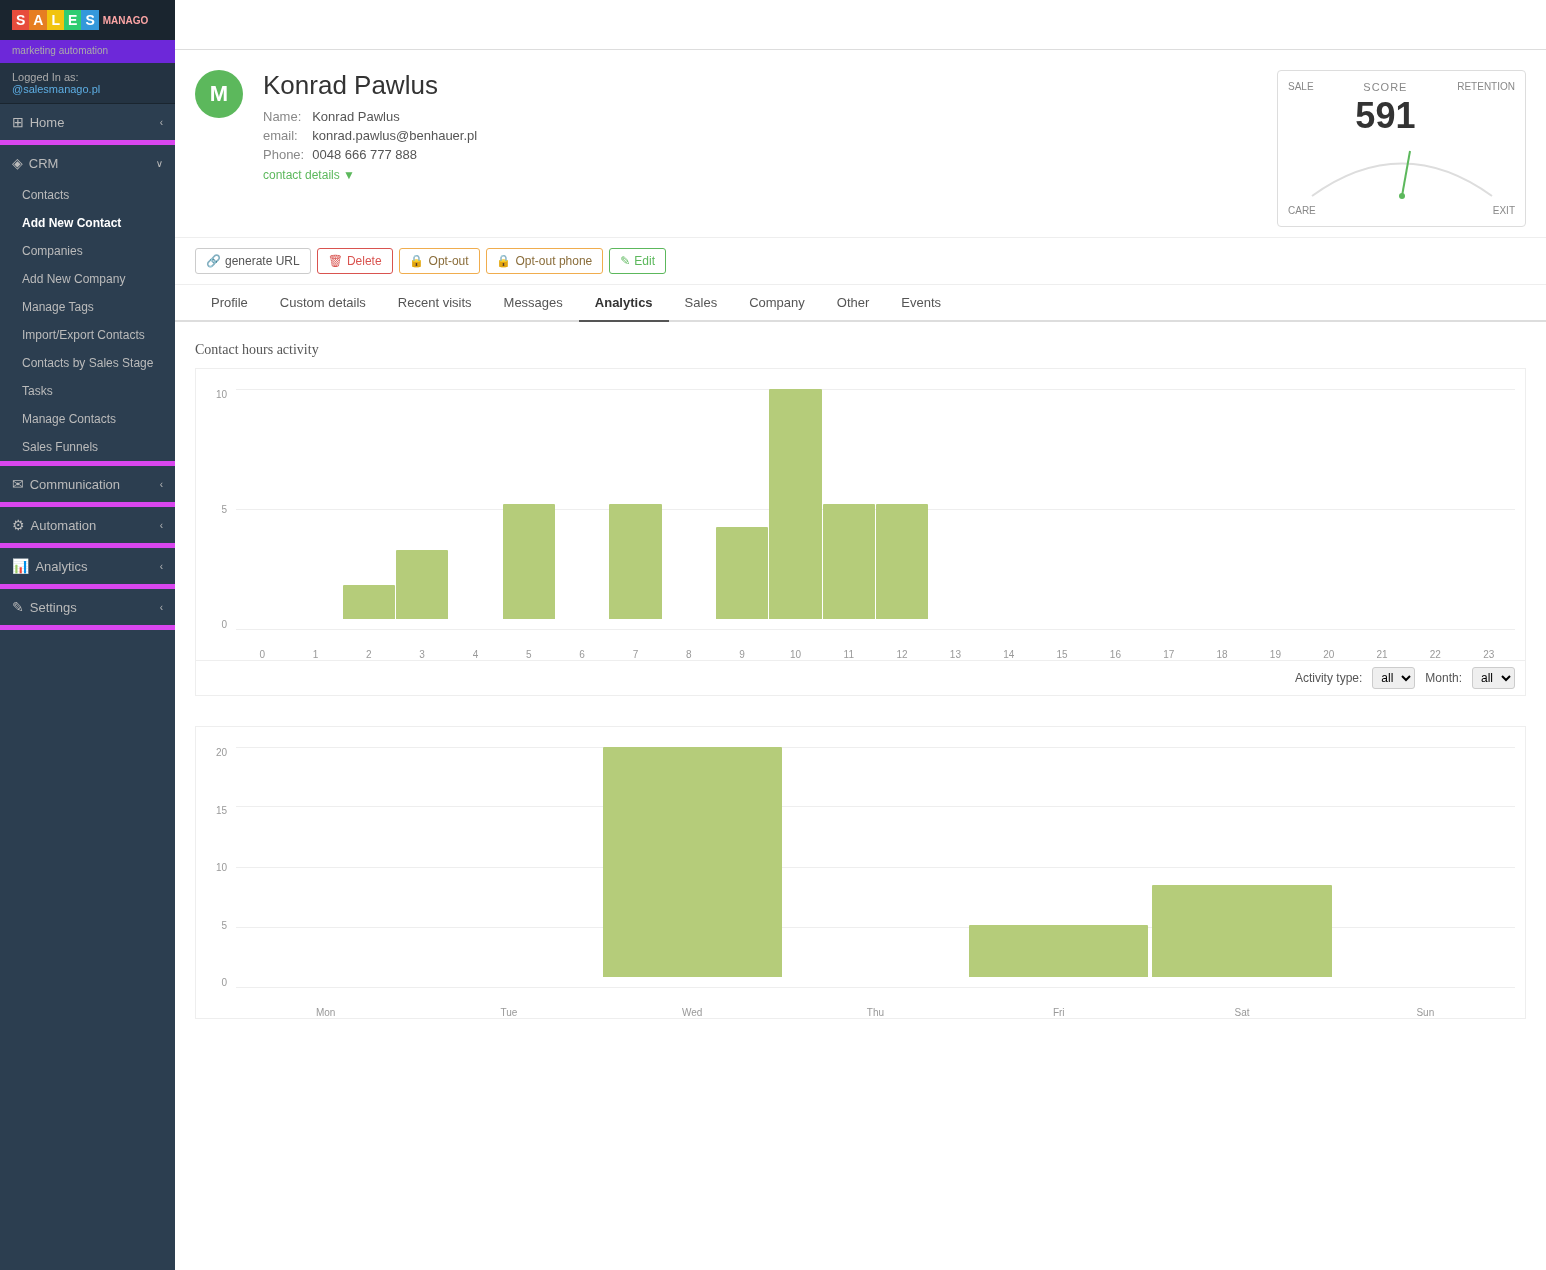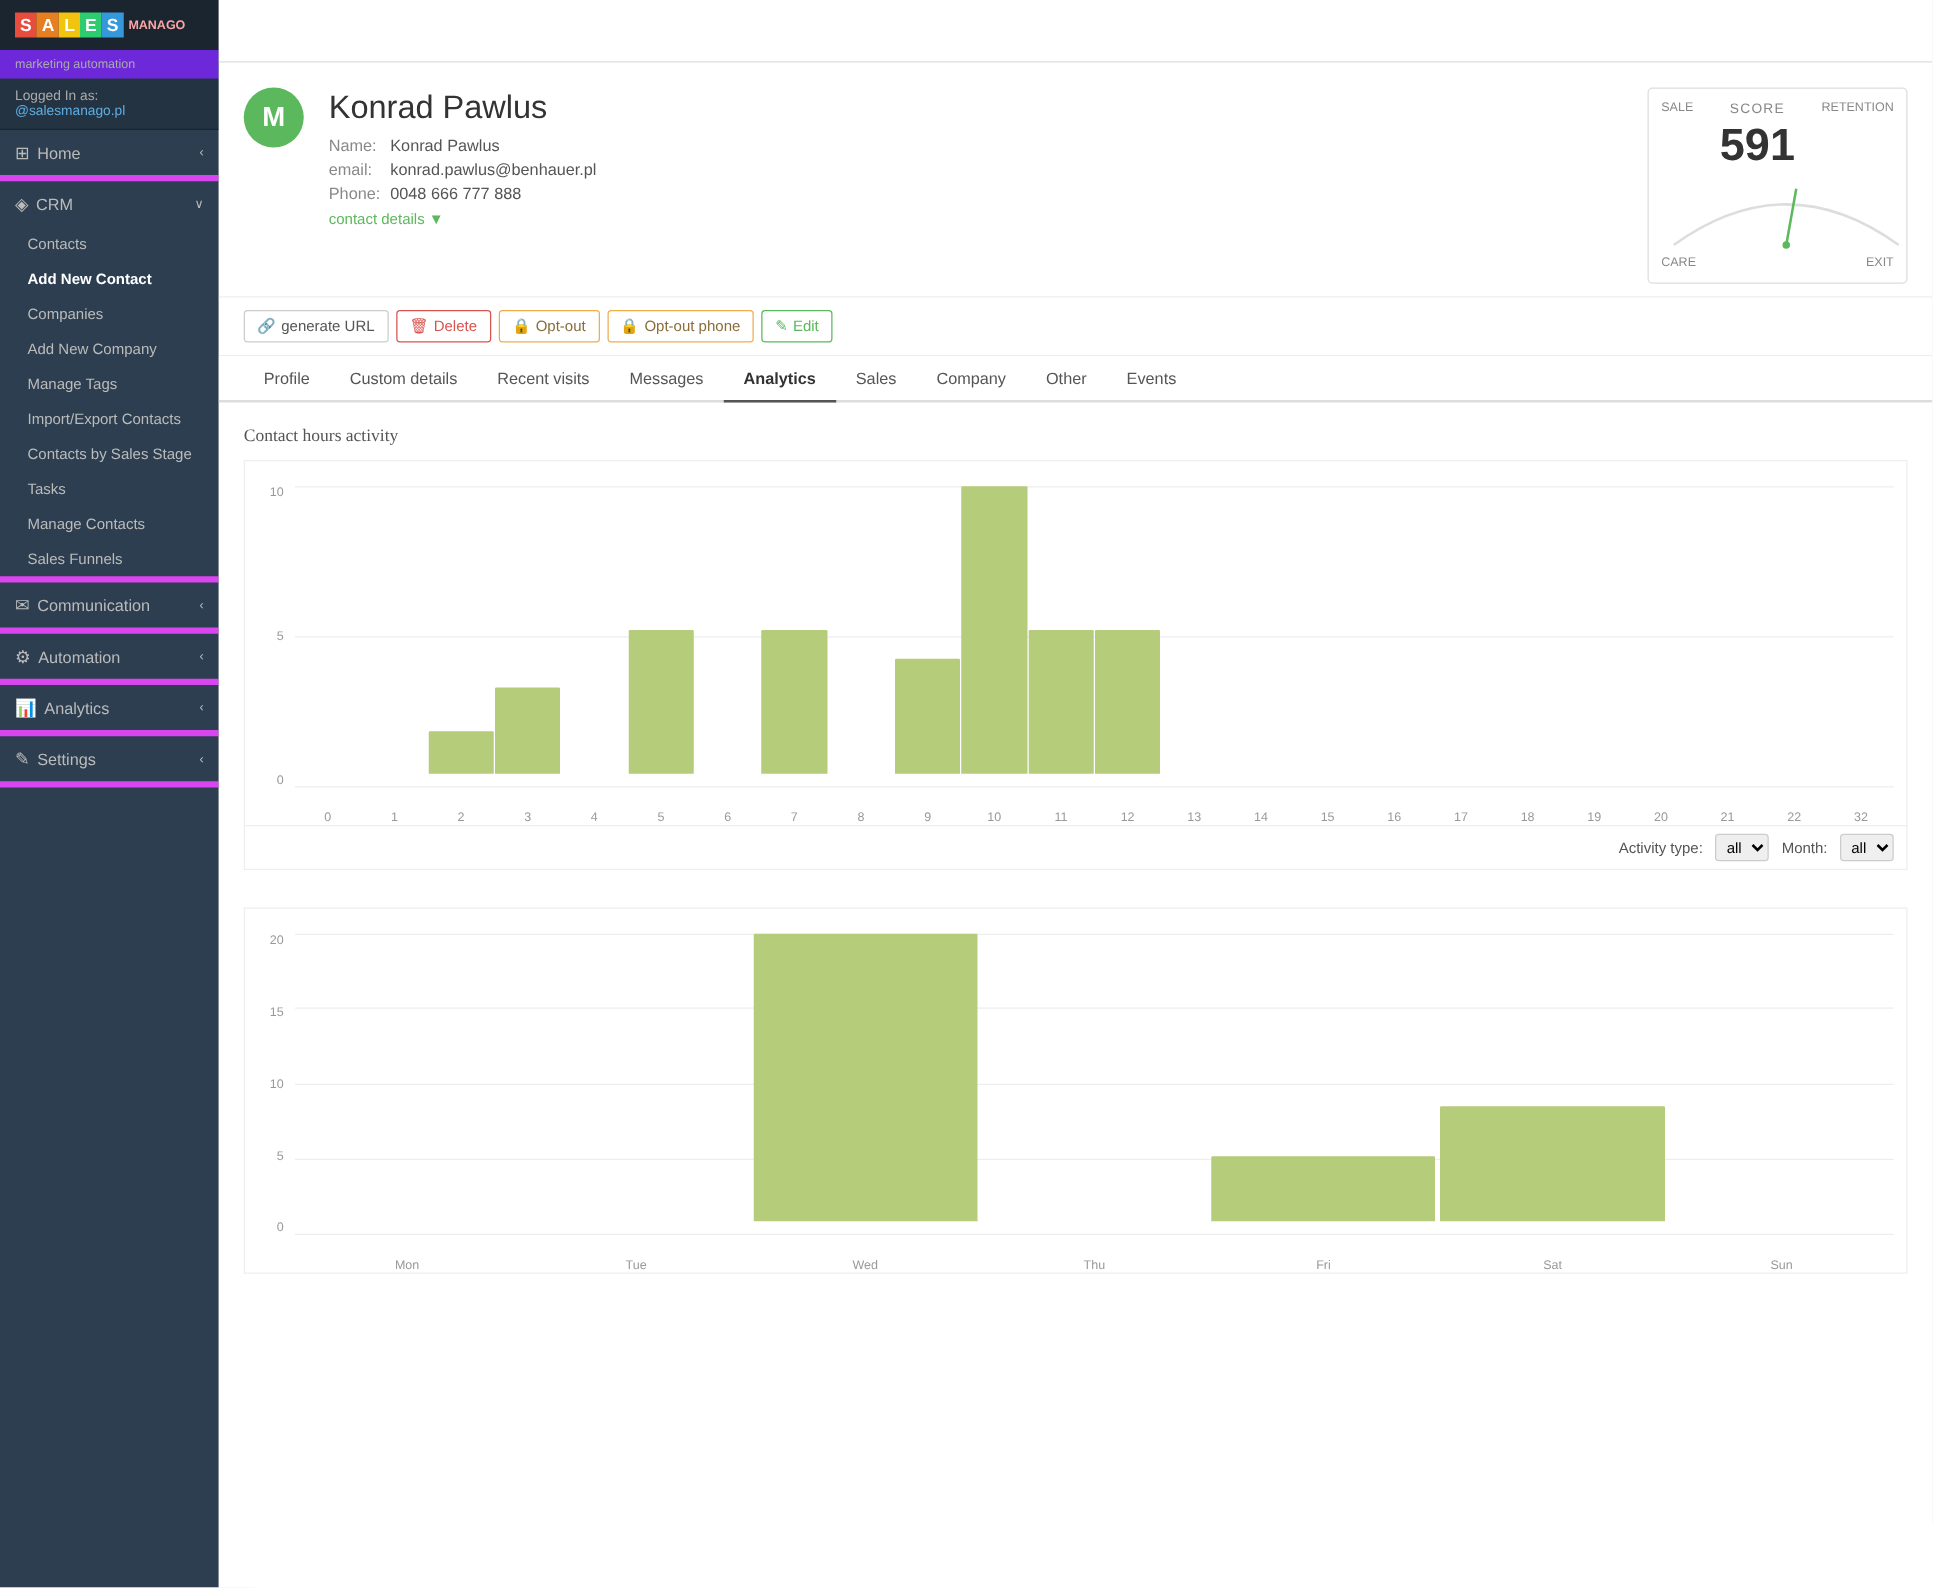--- a/index.html
+++ b/index.html
@@ -106,21 +106,21 @@
     }
     #contact-info { flex: 1; }
     #contact-name { font-size: 26px; color: #333; margin-bottom: 6px; }
     #contact-details table { border-collapse: collapse; }
     #contact-details td { padding: 2px 8px 2px 0; color: #555; font-size: 13px; }
     #contact-details td:first-child { color: #888; }
     #contact-details-link { color: #5cb85c; font-size: 12px; margin-top: 4px; cursor: pointer; }
 
     
     #score-widget {
-      width: 208px;
+      width: 249px;
       border: 1px solid #ddd;
       border-radius: 4px;
       padding: 10px;
       text-align: center;
       flex-shrink: 0;
     }
     #score-title { font-size: 11px; color: #888; letter-spacing: 1px; text-transform: uppercase; margin-bottom: 2px; }
     #score-value { font-size: 36px; font-weight: bold; color: #333; }
     #score-gauge { position: relative; height: 60px; margin: 4px 0; }
     #score-labels-bottom { display: flex; justify-content: space-between; font-size: 10px; color: #888; }
@@ -446,21 +446,21 @@
             <span class="x-label">13</span>
             <span class="x-label">14</span>
             <span class="x-label">15</span>
             <span class="x-label">16</span>
             <span class="x-label">17</span>
             <span class="x-label">18</span>
             <span class="x-label">19</span>
             <span class="x-label">20</span>
             <span class="x-label">21</span>
             <span class="x-label">22</span>
-            <span class="x-label">32</span>
+            <span class="x-label">23</span>
           </div>
         </div>
         <div class="chart-controls">
           <span>Activity type:</span>
           <select>
             <option>all</option>
           </select>
           <span>Month:</span>
           <select>
             <option>all</option>

